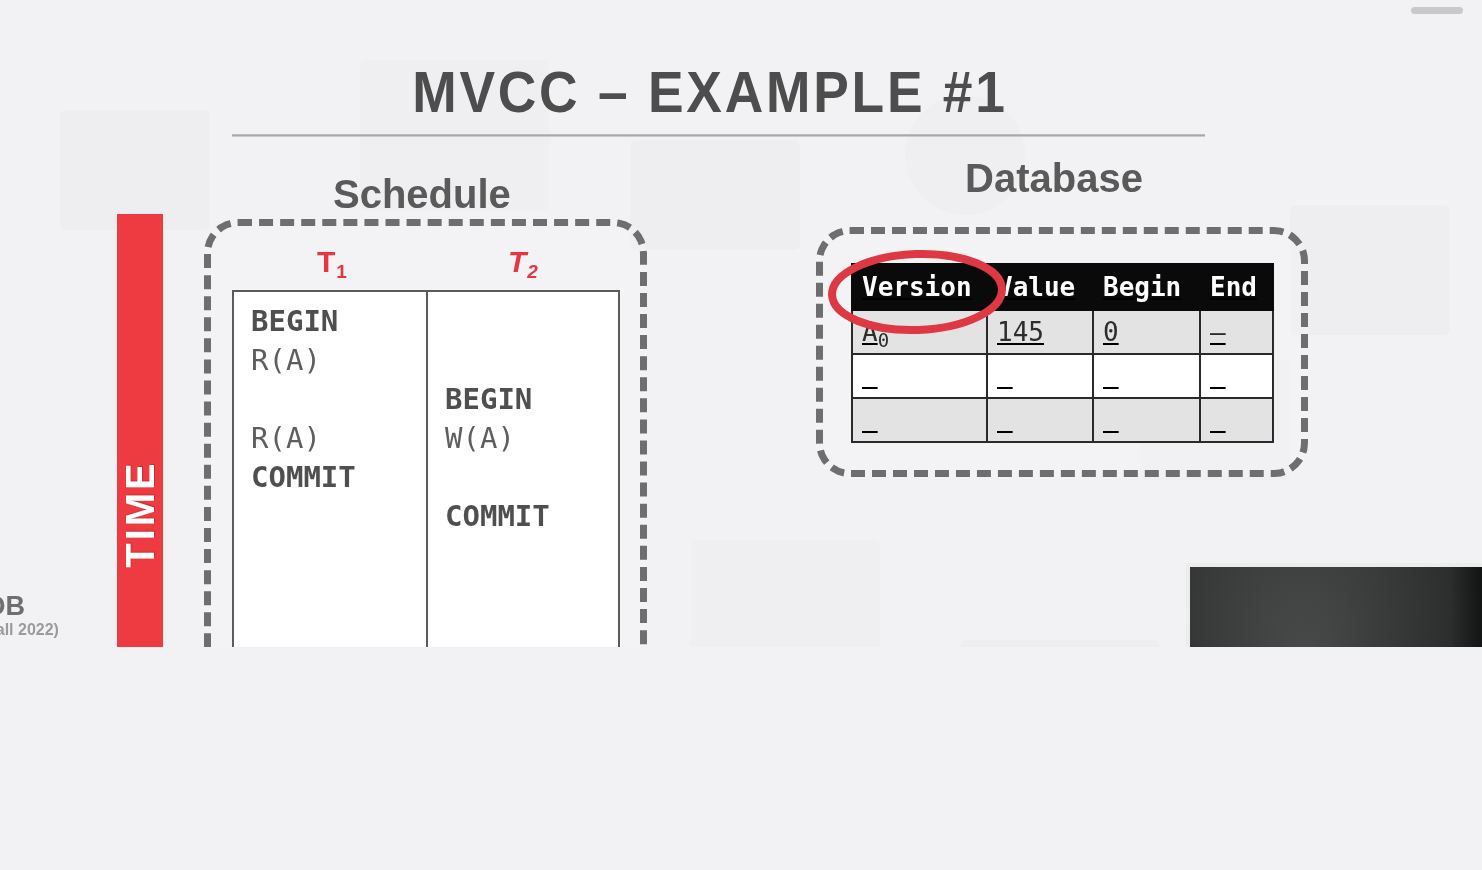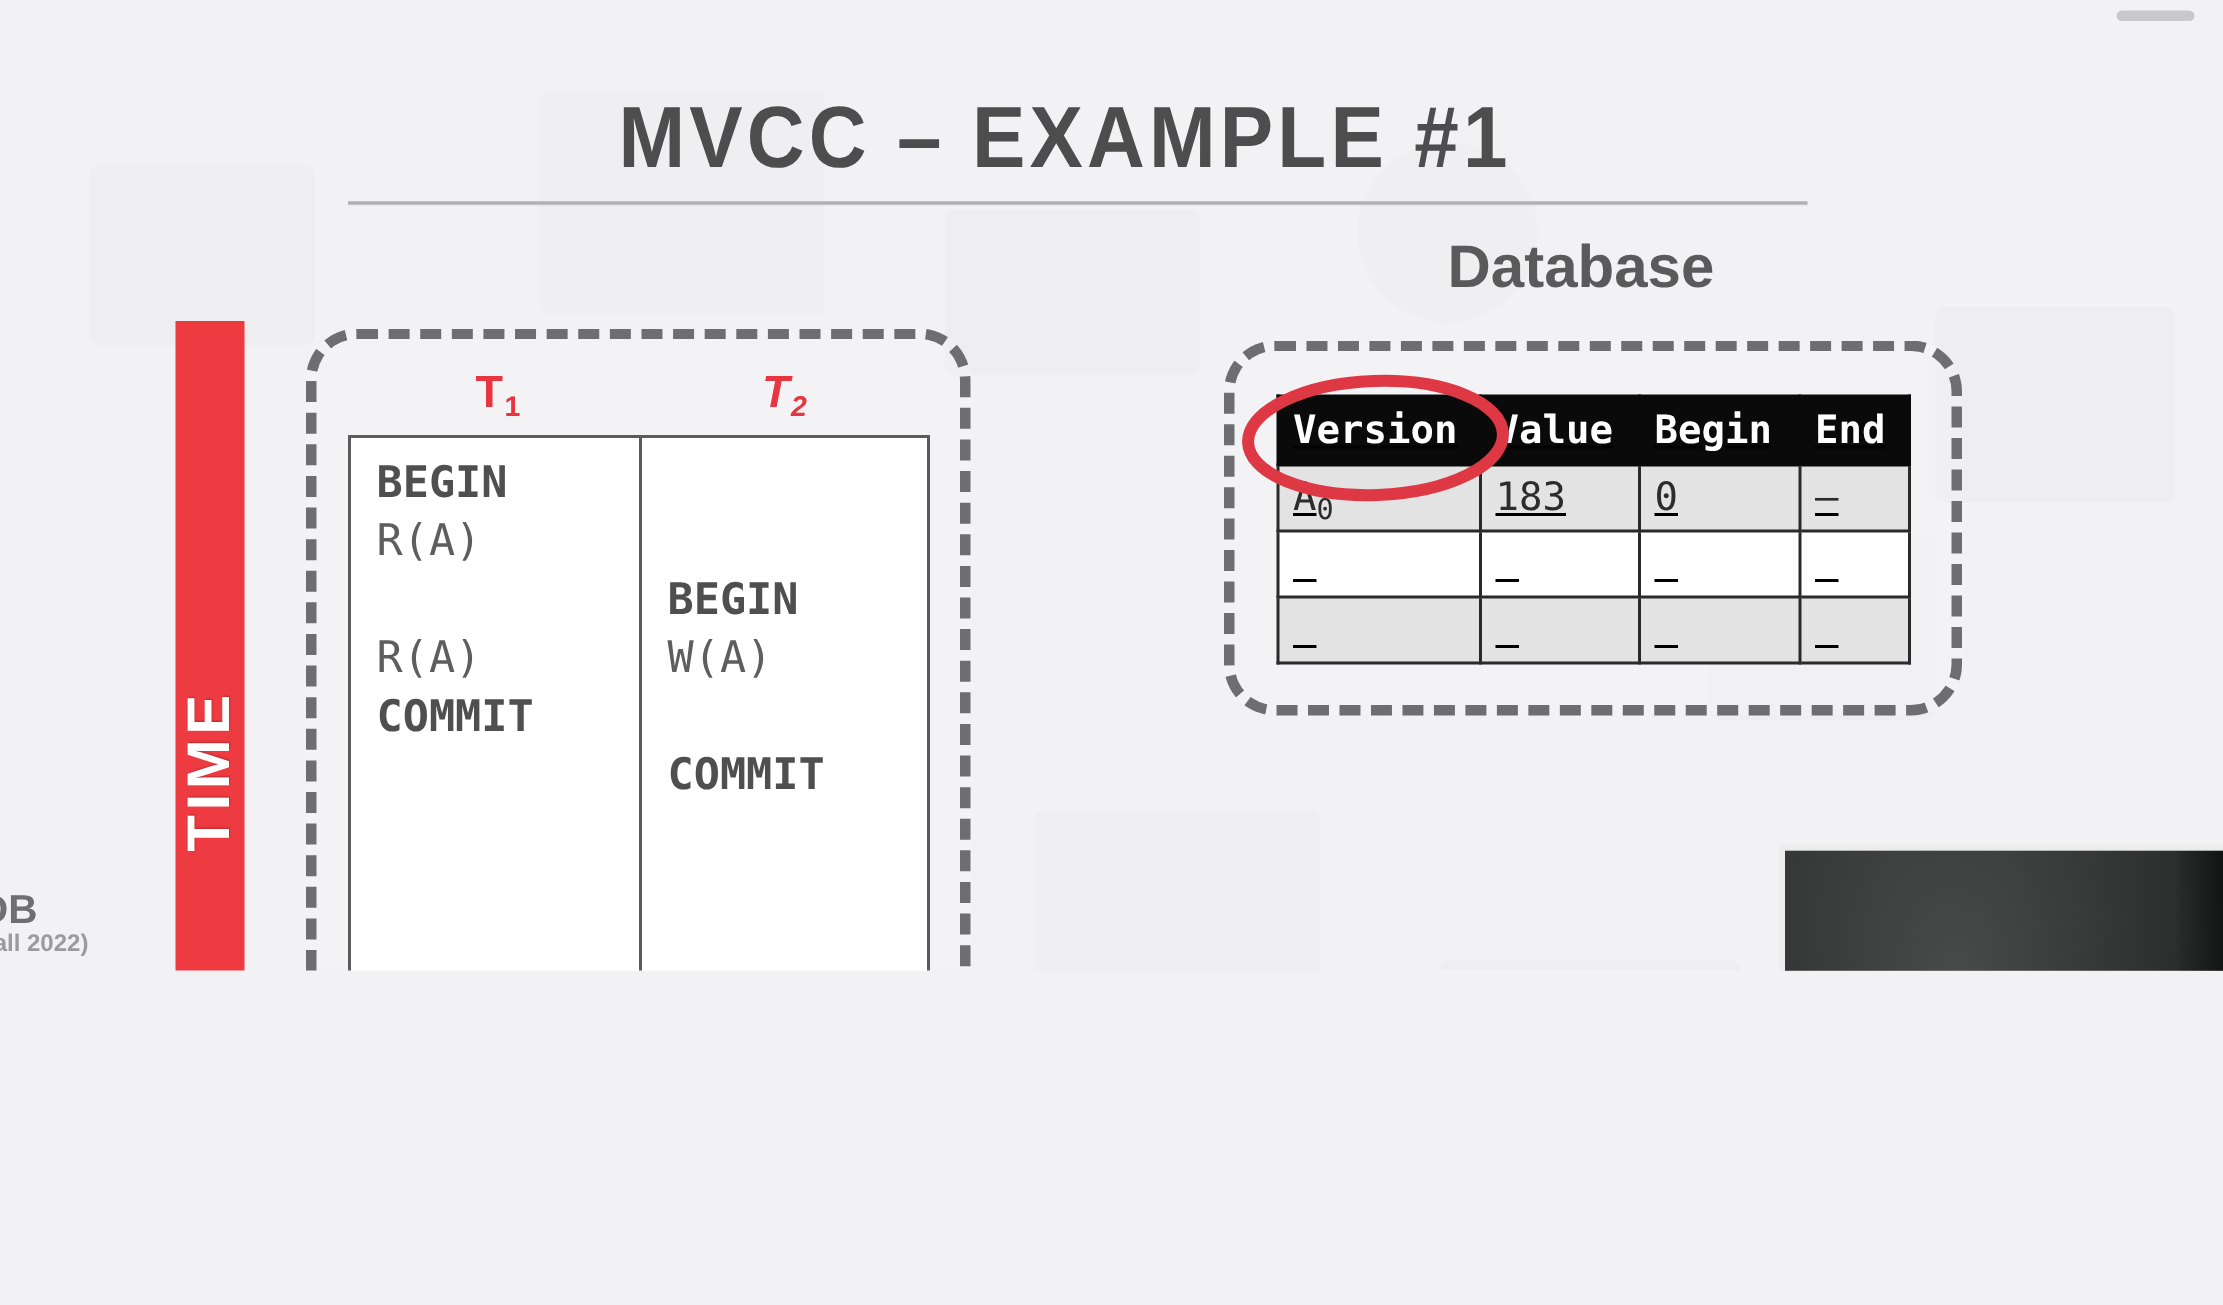--- a/index.html
+++ b/index.html
@@ -323,20 +323,21 @@
     <div class="ghost b2 round" style="left:770px; top:560px; width:70px; height:70px;"></div>
     <div class="ghost" style="left:460px; top:690px; width:150px; height:120px;"></div>
     <div class="ghost b2" style="left:1140px;top:360px; width:150px; height:120px;"></div>
   </div>
 
   <div class="scroll-pill"></div>
 
   <div class="title">MVCC – EXAMPLE #1</div>
   <div class="title-rule"></div>
 
+  <div class="section-heading" id="schedule-heading">Schedule</div>
   <div class="section-heading" id="database-heading">Database</div>
 
   <div class="time-arrow">
     <svg width="104" height="582" viewBox="0 0 104 582">
       <polygon points="29,0 75,0 75,470 104,470 52,582 0,470 29,470" fill="#EE3B41"></polygon>
     </svg>
     <div class="time-label">TIME</div>
   </div>
 
   <div class="dashed-panel" id="schedule-panel"></div>
@@ -394,21 +395,21 @@
       <tr>
         <th>Version</th>
         <th>Value</th>
         <th>Begin</th>
         <th>End</th>
       </tr>
     </thead>
     <tbody id="db-body">
         <tr class="row-gray">
           <td><span>A</span><sub>0</sub></td>
-          <td>183</td>
+          <td>145</td>
           <td>0</td>
           <td>–</td>
         </tr>
         <tr class="row-white">
           <td>&nbsp;</td>
           <td>&nbsp;</td>
           <td>&nbsp;</td>
           <td>&nbsp;</td>
         </tr>
         <tr class="row-gray">

